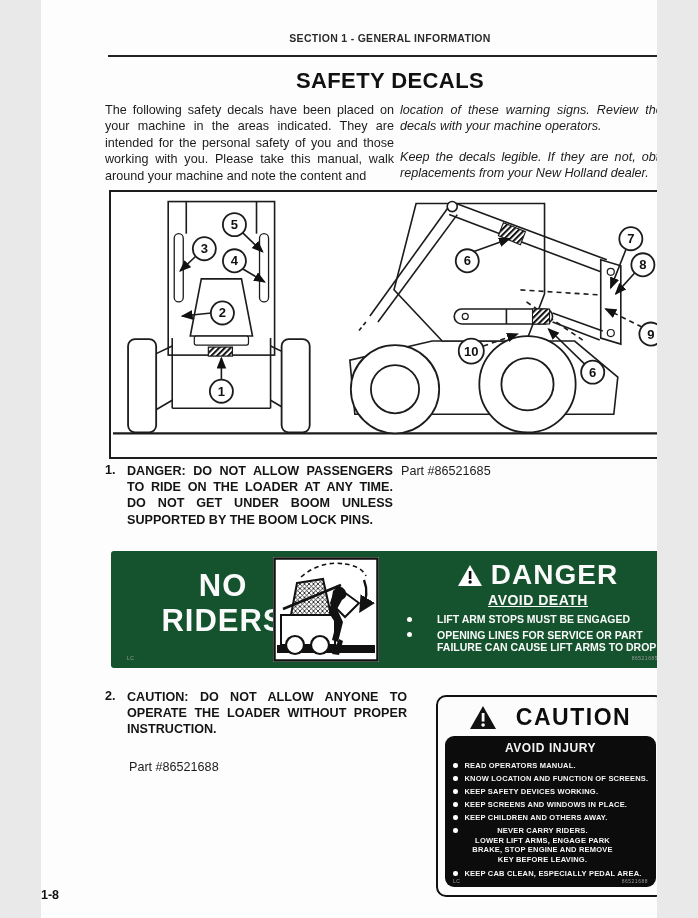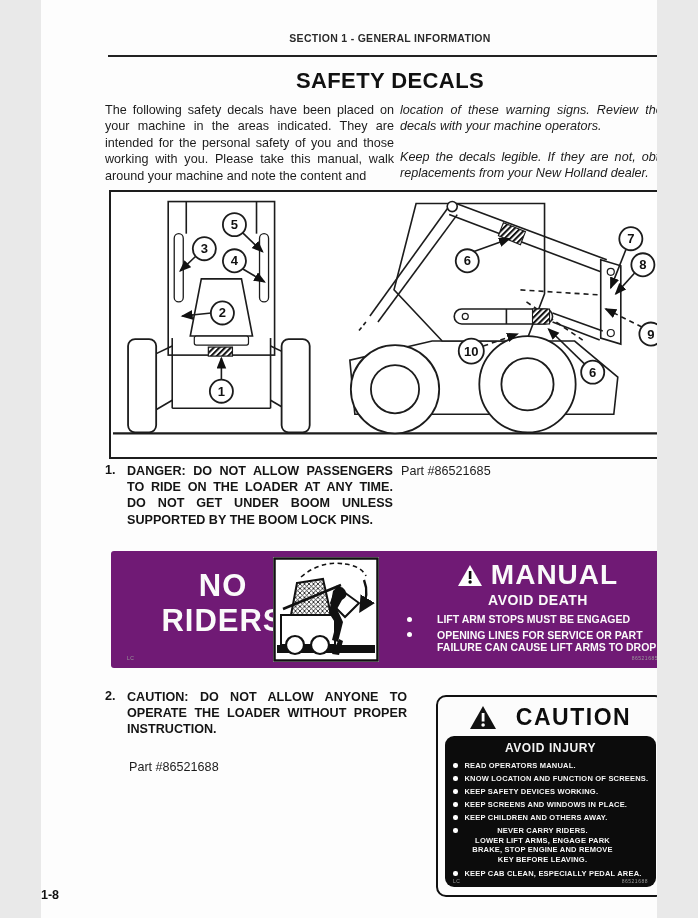--- a/index.html
+++ b/index.html
@@ -26,29 +26,29 @@
   .item{display:flex;gap:6px;font-size:12.6px;font-weight:bold;color:#141414;}
   .item1{top:463px;left:64px;width:288px;}
   .item2{top:689px;left:64px;width:302px;}
   .item .num{flex:0 0 16px;}
   .item .txt{flex:1;text-align:justify;line-height:16.2px;}
   .part{font-size:12.6px;color:#1c1c1c;}
   .part1{top:464px;left:360px;}
   .part2{top:760px;left:88px;}
 
   
-  .danger-decal{top:551px;left:70px;width:561px;height:117px;background:#701a75;border-radius:3px;color:#fafafa;}
+  .danger-decal{top:551px;left:70px;width:561px;height:117px;background:#14532d;border-radius:3px;color:#fafafa;}
   .nr-text{left:12px;top:17px;width:200px;text-align:center;font-weight:bold;font-size:31px;
     line-height:35px;letter-spacing:1px;}
   .pictogram{left:162px;top:6px;width:106px;height:105px;background:#fff;}
   .pictogram svg{position:absolute;inset:0;width:100%;height:100%;}
   .d-right{left:296px;top:5px;width:262px;}
   .d-header{display:flex;align-items:center;justify-content:center;gap:9px;margin-top:3px;}
   .d-signal{font-size:28px;font-weight:bold;letter-spacing:1px;}
-  .d-sub{text-align:center;font-size:14px;font-weight:bold;margin-top:1px;letter-spacing:.5px;}
+  .d-sub{text-align:center;font-size:14px;font-weight:bold;margin-top:1px;letter-spacing:.5px;text-decoration:underline;}
   .d-bullets{margin-top:5px;}
   .d-li{display:flex;gap:25px;font-size:10.5px;font-weight:bold;line-height:12.6px;margin-bottom:3px;}
   .d-dot{flex:0 0 5px;width:5px;height:5px;border-radius:50%;background:#fff;margin-top:3.5px;}
   .micro{font-size:5px;color:#9a9a9a;letter-spacing:.5px;}
   .d-corner-l{left:16px;bottom:7px;}
   .d-corner-r{right:14px;bottom:7px;}
 
   
   .caution-decal{top:695px;left:395px;width:225px;height:198px;background:#fcfcfc;
     border:2.5px solid #111;border-radius:10px;}
@@ -223,21 +223,21 @@
         <path d="M66,82 L59,97 L66,98 L70,84 Z" fill="#111"></path>
       </svg>
     </div>
     <div class="abs d-right">
       <div class="d-header">
         <svg width="24" height="21" viewBox="0 0 24 21">
           <path d="M12,0 L24,21 L0,21 Z" fill="#fff"></path>
           <rect x="10.8" y="6" width="2.6" height="8" fill="#0a0a0a"></rect>
           <circle cx="12.1" cy="17" r="1.7" fill="#0a0a0a"></circle>
         </svg>
-        <span class="d-signal">MANUAL</span>
+        <span class="d-signal">DANGER</span>
       </div>
       <div class="d-sub">AVOID DEATH</div>
       <div class="d-bullets">
         <div class="d-li">
           <span class="d-dot"></span>
           <span>LIFT ARM STOPS MUST BE ENGAGED</span>
         </div>
         <div class="d-li">
           <span class="d-dot"></span>
           <span>OPENING LINES FOR SERVICE OR PART FAILURE CAN CAUSE LIFT ARMS TO DROP</span>

